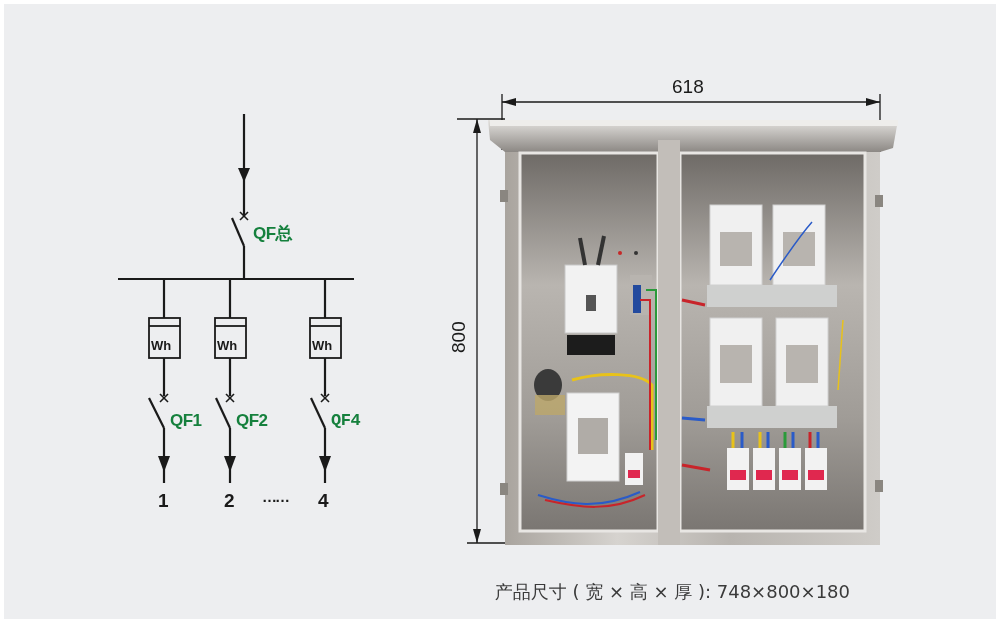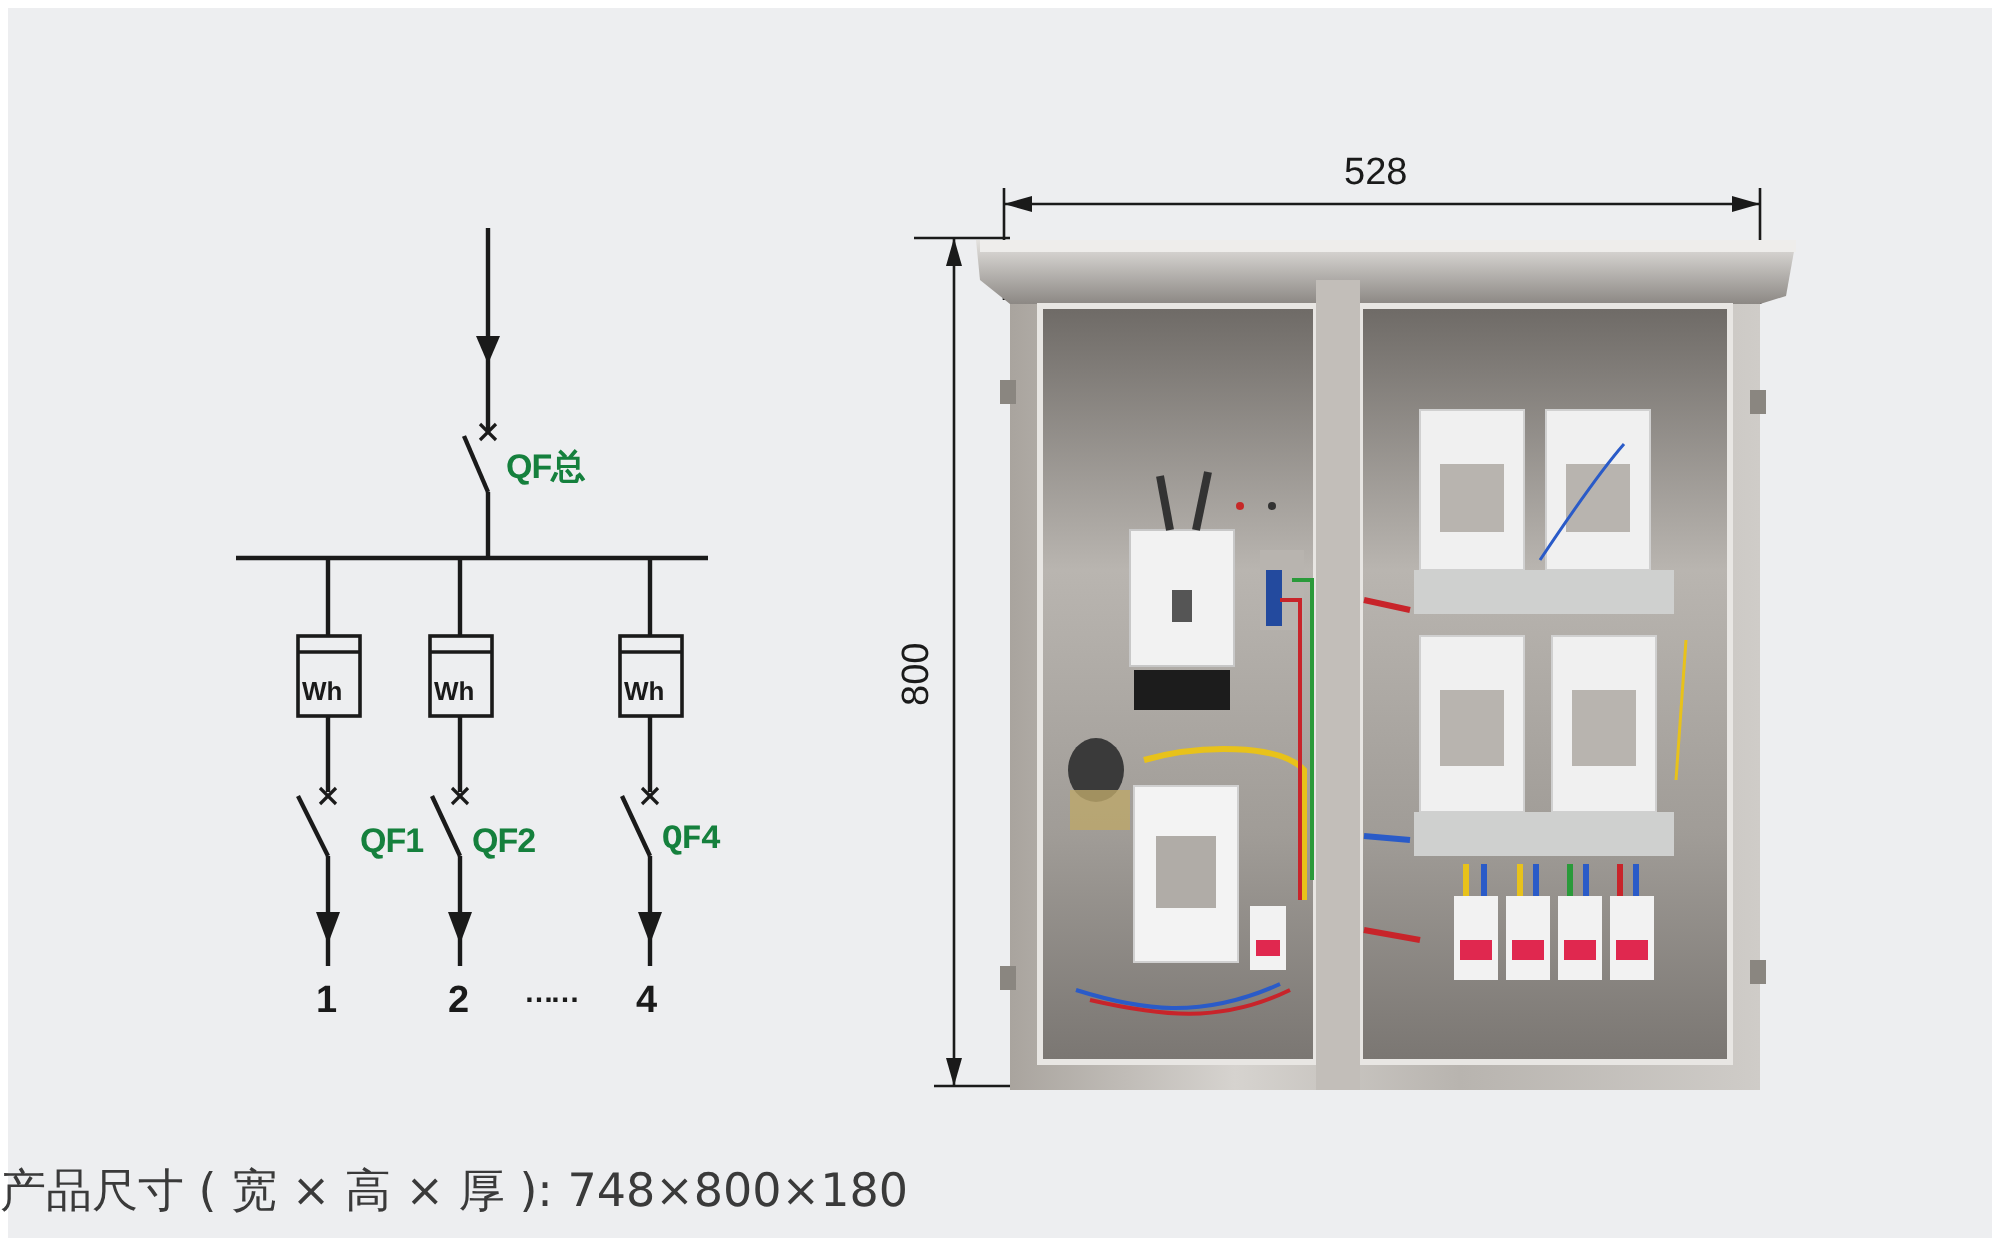--- a/index.html
+++ b/index.html
@@ -2,21 +2,21 @@
 <html><head>
 <meta charset="utf-8">
 <style>
   html, body { margin:0; padding:0; }
   body { width:1000px; height:623px; background:#ffffff; position:relative; overflow:hidden; font-family:"Liberation Sans", "DejaVu Sans", sans-serif; }
   .panel { position:absolute; left:4px; top:4px; width:992px; height:615px; background:#edeef0; }
   .abs { position:absolute; }
   .diagram-label { position:absolute; font-family:"Liberation Sans", "DejaVu Sans", sans-serif; font-weight:bold; color:#15803d; font-size:17px; letter-spacing:-0.5px; }
   .num-label { position:absolute; font-family:"Liberation Sans", "DejaVu Sans", sans-serif; font-weight:bold; color:#1a1a1a; font-size:19px; }
   .dim-label { position:absolute; font-family:"Liberation Sans", "DejaVu Sans", sans-serif; color:#1a1a1a; font-size:19px; }
-  .caption { position:absolute; left:0; width:850px; top:580px; text-align:left; font-family:"DejaVu Sans", sans-serif; color:#3a3a3a; font-size:23px; }
+  .caption { position:absolute; left:0; width:850px; top:580px; text-align:right; font-family:"DejaVu Sans", sans-serif; color:#3a3a3a; font-size:18px; }
   .wh-text { font-family:"Liberation Sans", sans-serif; font-weight:bold; font-size:13px; fill:#1a1a1a; }
 </style>
 </head>
 <body>
 
 <div class="panel"></div>
 
 <svg class="abs" style="left:0;top:0" width="440" height="560" viewBox="0 0 440 560">
   <g stroke="#1a1a1a" stroke-width="2.2" fill="none">
 
@@ -69,21 +69,21 @@
     <line x1="311" y1="398" x2="325" y2="428"></line>
     <line x1="325" y1="428" x2="325" y2="483"></line>
   </g>
 
   <polygon points="158,456 170,456 164,472" fill="#1a1a1a"></polygon>
   <polygon points="224,456 236,456 230,472" fill="#1a1a1a"></polygon>
   <polygon points="319,456 331,456 325,472" fill="#1a1a1a"></polygon>
 </svg>
 
 <div class="diagram-label" style="left:253px;top:222px;">QF总</div>
-<div class="diagram-label" style="left:180px;top:411px;">QF1</div>
+<div class="diagram-label" style="left:170px;top:411px;">QF1</div>
 <div class="diagram-label" style="left:236px;top:411px;">QF2</div>
 <div class="diagram-label" style="left:331px;top:411px;font-family:Liberation Mono, monospace;">QF4</div>
 <div class="num-label" style="left:158px;top:490px;">1</div>
 <div class="num-label" style="left:224px;top:490px;">2</div>
 <div class="num-label" style="left:262px;top:488px;font-size:15px;letter-spacing:-2px;">……</div>
 <div class="num-label" style="left:318px;top:490px;">4</div>
 
 <svg class="abs" style="left:0;top:0" width="1000" height="623">
   <g stroke="#1a1a1a" stroke-width="1.3" fill="none">
 
@@ -93,21 +93,21 @@
 
     <line x1="457" y1="119" x2="505" y2="119"></line>
     <line x1="467" y1="543" x2="510" y2="543"></line>
     <line x1="477" y1="119" x2="477" y2="543"></line>
   </g>
   <polygon points="502,102 516,98 516,106" fill="#1a1a1a"></polygon>
   <polygon points="880,102 866,98 866,106" fill="#1a1a1a"></polygon>
   <polygon points="477,119 473,133 481,133" fill="#1a1a1a"></polygon>
   <polygon points="477,543 473,529 481,529" fill="#1a1a1a"></polygon>
 </svg>
-<div class="dim-label" style="left:672px;top:76px;">528</div>
+<div class="dim-label" style="left:672px;top:76px;">618</div>
 <div class="dim-label" style="left:448px;top:333px;transform:rotate(-90deg);transform-origin:left top;top:353px;">800</div>
 
 <svg class="abs" style="left:0;top:0" width="1000" height="623">
   <defs>
     <linearGradient id="steel" x1="0" y1="0" x2="1" y2="0">
       <stop offset="0" stop-color="#a9a49e"></stop>
       <stop offset="0.3" stop-color="#d6d3cf"></stop>
       <stop offset="0.6" stop-color="#b8b4af"></stop>
       <stop offset="1" stop-color="#cfccc8"></stop>
     </linearGradient>

